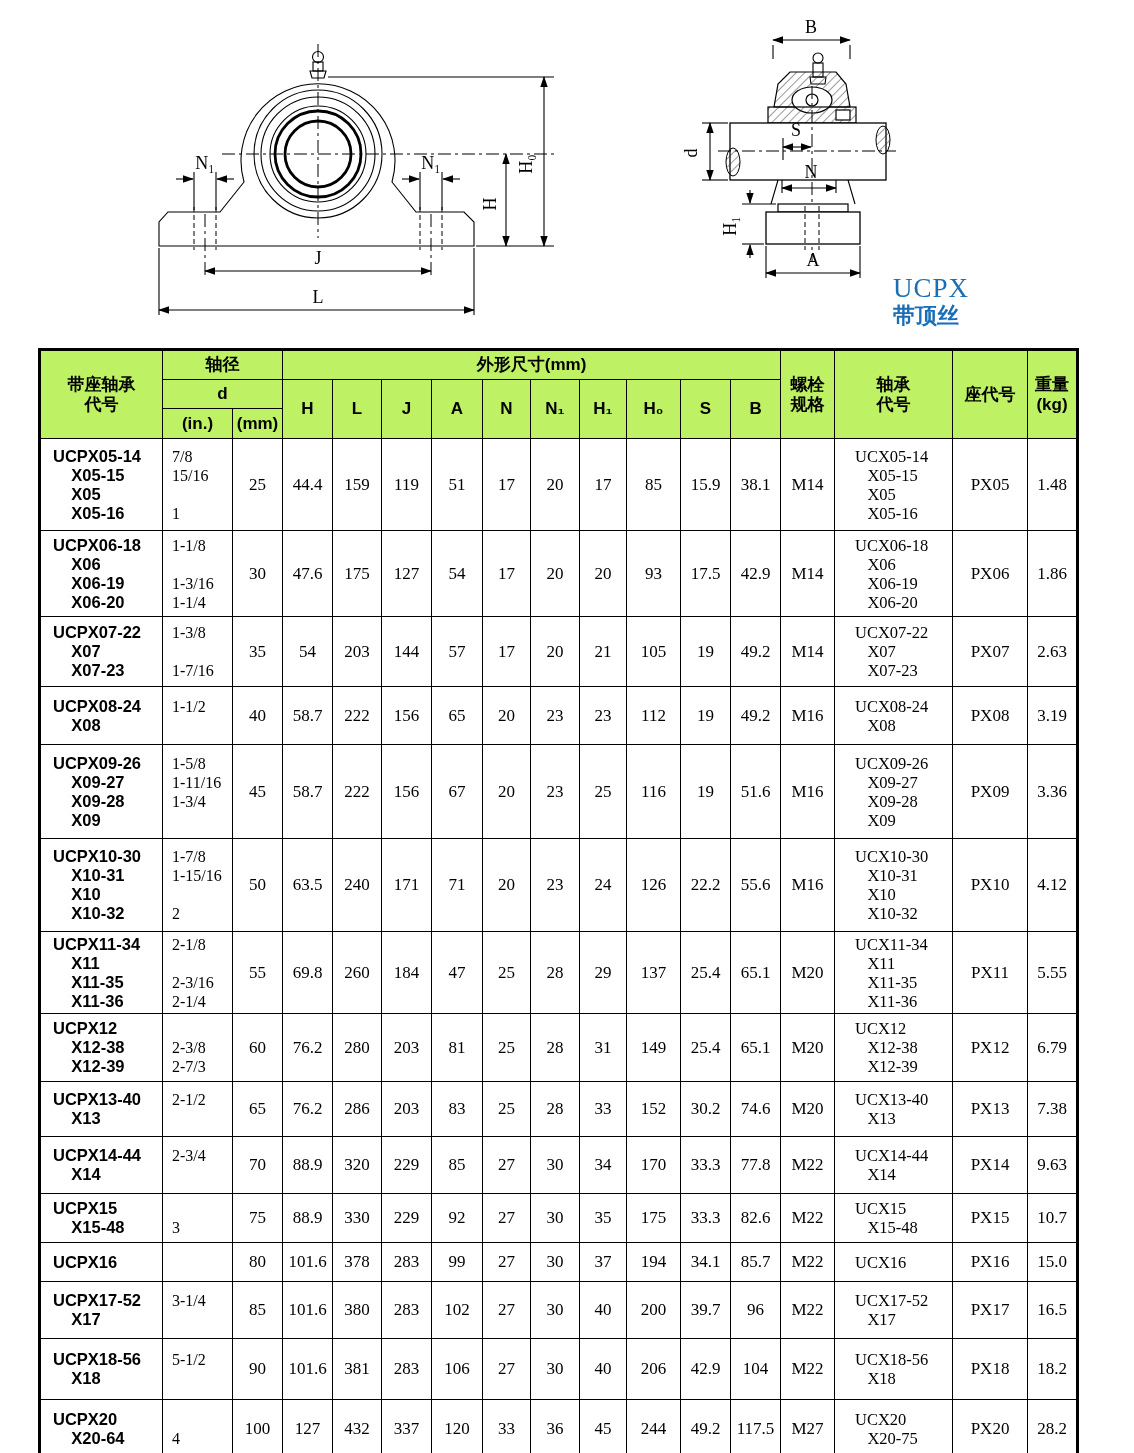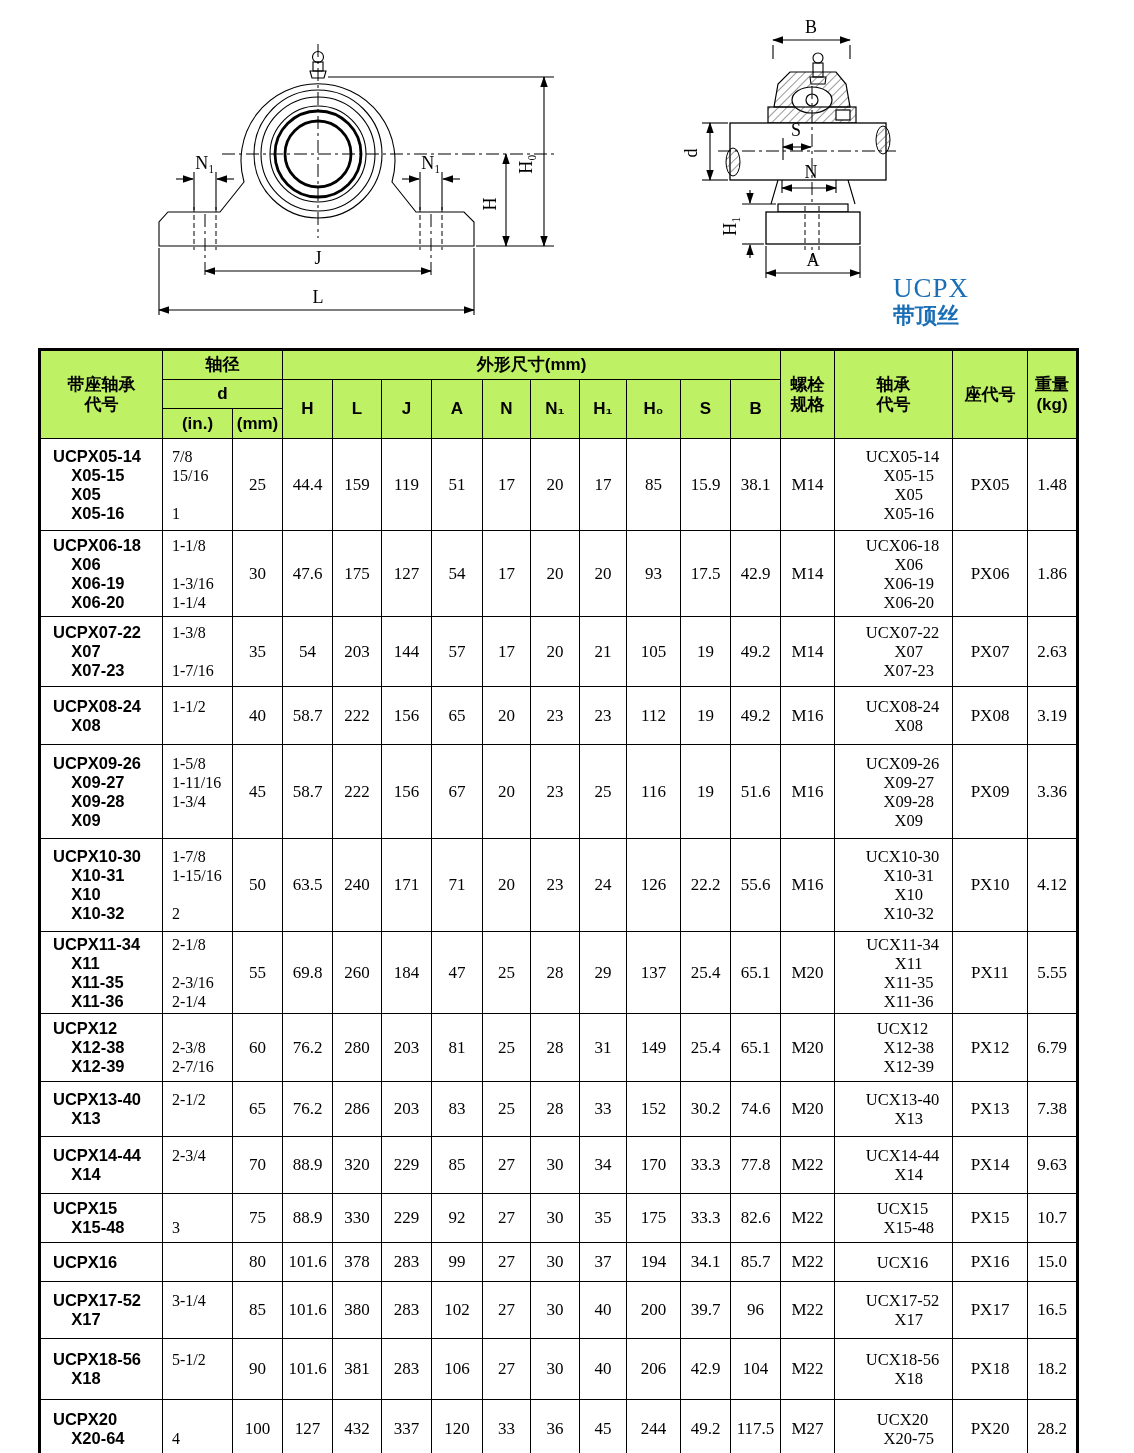--- a/index.html
+++ b/index.html
@@ -23,21 +23,21 @@
   .spec-table{position:absolute;left:38px;top:348px;border-collapse:collapse;table-layout:fixed;
               width:1041px;border:3px solid #000;}
   .spec-table th,.spec-table td{border:1.6px solid #000;padding:2px 2px;text-align:center;
               vertical-align:middle;font-size:17px;overflow:hidden;}
   .spec-table thead th{background:#bef264;font-family:"Liberation Sans","DejaVu Sans",sans-serif;
               font-weight:bold;font-size:17px;white-space:pre-line;line-height:1.15;}
   .spec-table td{font-family:"Liberation Serif","DejaVu Serif",serif;}
   td.col-code{font-family:"Liberation Sans","DejaVu Sans",sans-serif;font-weight:bold;
               text-align:left;padding-left:12px;white-space:pre;line-height:19px;font-size:16.5px;margin-top:20px;}
   td.col-din{text-align:left;padding-left:9px;white-space:pre;line-height:19px;font-size:16px;}
-  td.col-bearing{text-align:center;padding-left:20px;white-space:pre;line-height:19px;font-size:16.5px;}
+  td.col-bearing{text-align:left;padding-left:20px;white-space:pre;line-height:19px;font-size:16.5px;}
   .v-top{vertical-align:top;padding-top:5px;}
   .v-bottom{vertical-align:bottom;padding-bottom:5px;}
   tbody tr:nth-child(1){height:92px}  tbody tr:nth-child(2){height:86px}
   tbody tr:nth-child(3){height:70px}  tbody tr:nth-child(4){height:58px}
   tbody tr:nth-child(5){height:94px}  tbody tr:nth-child(6){height:93px}
   tbody tr:nth-child(7){height:82px}  tbody tr:nth-child(8){height:68px}
   tbody tr:nth-child(9){height:55px}  tbody tr:nth-child(10){height:57px}
   tbody tr:nth-child(11){height:49px} tbody tr:nth-child(12){height:39px}
   tbody tr:nth-child(13){height:57px} tbody tr:nth-child(14){height:61px}
   tbody tr:nth-child(15){height:60px}
@@ -449,21 +449,21 @@
    X11-36</td>
           <td class="col-seat">PX11</td>
           <td class="col-wt v-top">5.55</td>
         </tr>
         <tr>
           <td class="col-code">UCPX12
     X12-38
     X12-39</td>
           <td class="col-din">
 2-3/8
-2-7/16</td>
+2-7/3</td>
           <td class="col-dmm v-top">60</td>
           <td class="col-h">76.2</td>
           <td class="col-l">280</td>
           <td class="col-j">203</td>
           <td class="col-a">81</td>
           <td class="col-n">25</td>
           <td class="col-n1">28</td>
           <td class="col-h1">31</td>
           <td class="col-h0">149</td>
           <td class="col-s">25.4</td>

